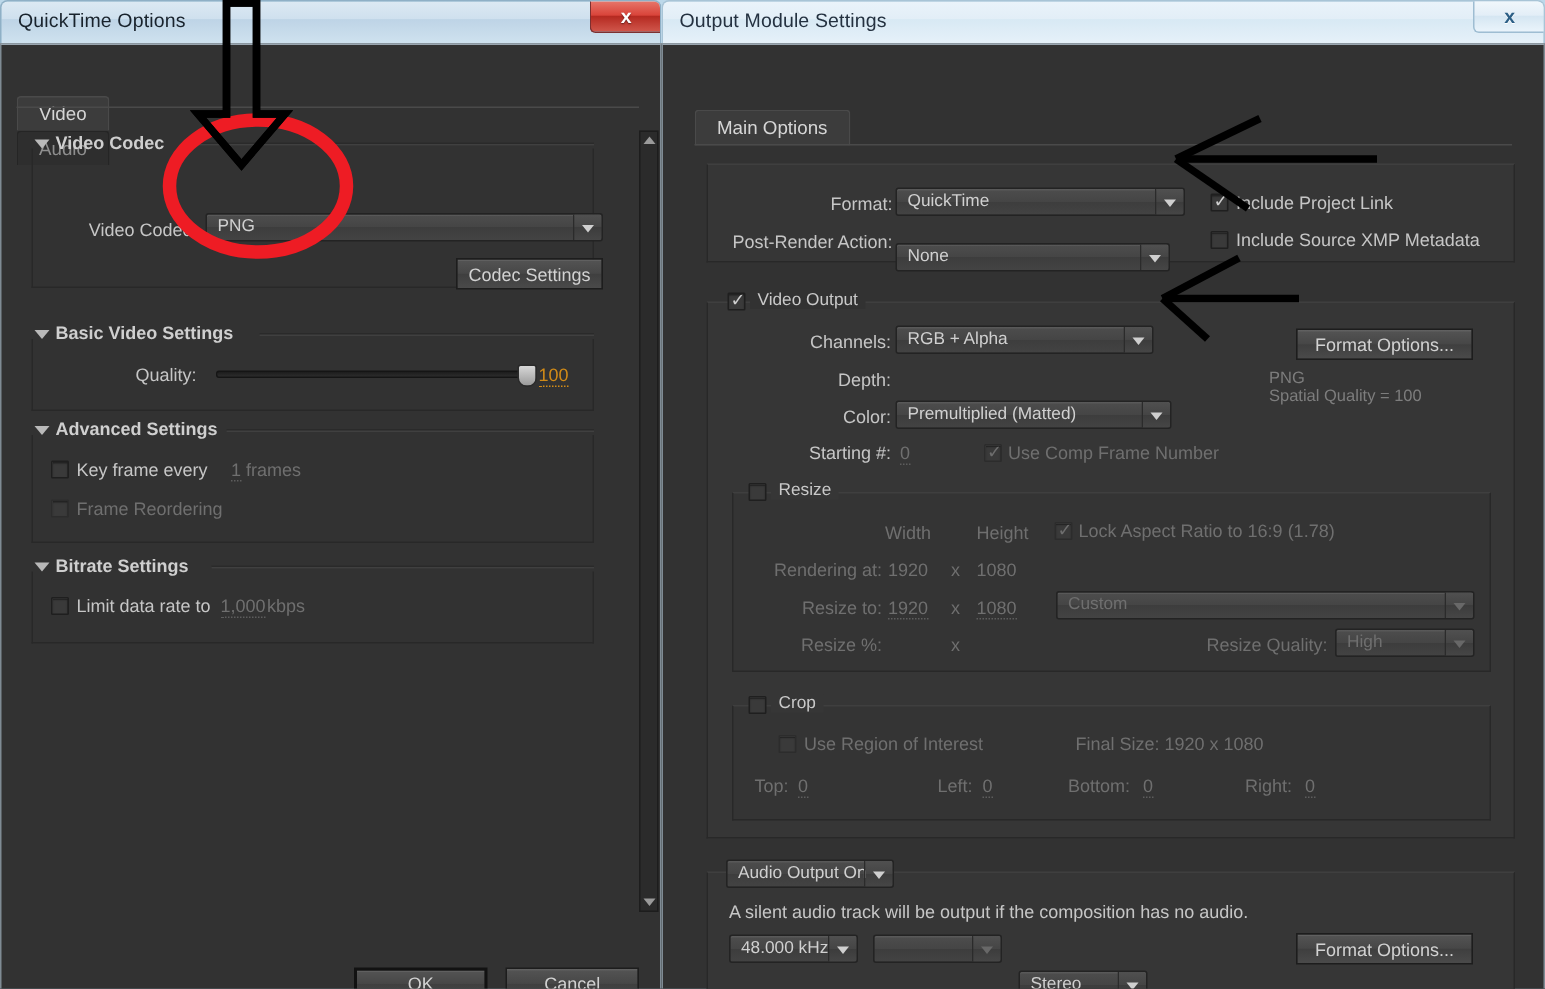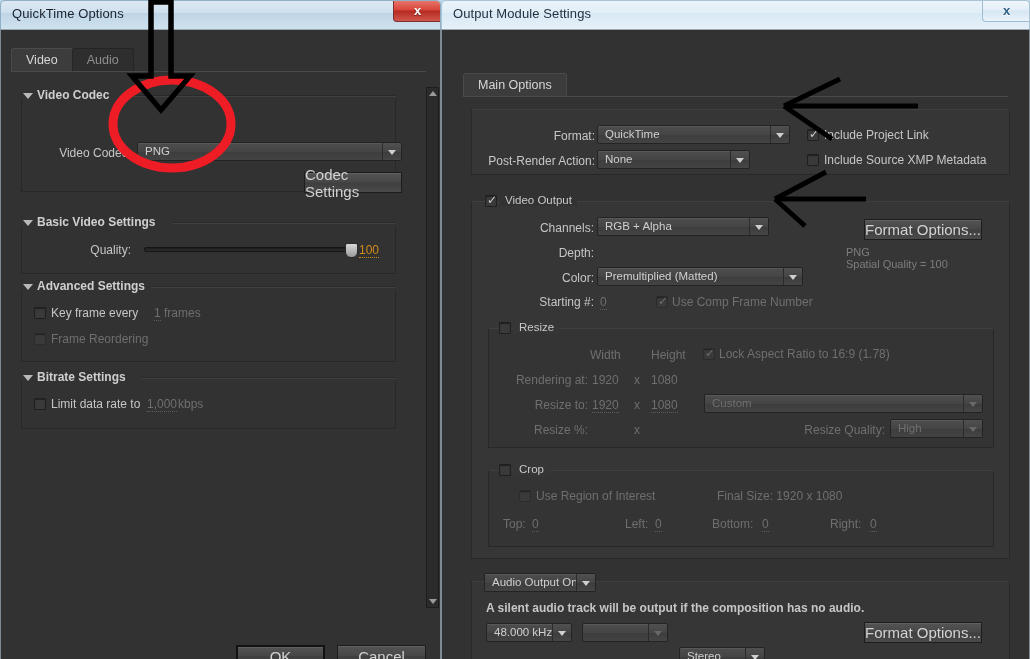--- a/index.html
+++ b/index.html
@@ -134,21 +134,21 @@
     width:0;height:0;border-left:4px solid transparent;border-right:4px solid transparent;
     border-top:5px solid #cfcfcf;
   }
   .dd.dim .arrowbox:after{border-top-color:#686868;}
 
   
   .btn{
     position:absolute;box-sizing:border-box;height:21px;
     background:linear-gradient(180deg,#545454 0%,#474747 48%,#3f3f3f 52%,#4a4a4a 100%);
     border:1px solid #1d1d1d;border-radius:0;
-    color:#d2d2d2;font-size:15px;
+    color:#d2d2d2;font-size:12px;
     display:flex;align-items:center;justify-content:center;
     box-shadow:inset 0 1px 0 rgba(255,255,255,.08);
   }
   .btn.strong{border:2px solid #121212;}
 
   
   .cb{
     position:absolute;width:12px;height:12px;box-sizing:border-box;
     background:#3a3a3a;border:1px solid #1f1f1f;border-radius:1px;
     box-shadow:inset 0 1px 1px rgba(0,0,0,.45);
@@ -211,21 +211,21 @@
 
       <div class="group" style="left:29px;top:79px;width:539px;height:66px;"></div>
 
       <div class="lbl r" style="left:40px;top:99px;width:113px;">Format:</div>
       <div class="dd" style="left:155px;top:95px;width:193px;">
         <div class="txt">QuickTime</div>
         <div class="arrowbox"></div>
       </div>
 
       <div class="lbl r" style="left:40px;top:124px;width:113px;">Post-Render Action:</div>
-      <div class="dd" style="left:155px;top:120px;width:153px;">
+      <div class="dd" style="left:155px;top:132px;width:183px;">
         <div class="txt">None</div>
         <div class="arrowbox"></div>
       </div>
 
       <div class="cb" style="left:365px;top:99px;">
         <span class="chk">✓</span>
       </div>
       <div class="lbl" style="left:382px;top:98px;">Include Project Link</div>
 
       <div class="cb" style="left:365px;top:124px;"></div>
@@ -239,21 +239,21 @@
 
       <div class="lbl r" style="left:38px;top:191px;width:114px;">Channels:</div>
       <div class="dd" style="left:155px;top:187px;width:172px;">
         <div class="txt">RGB + Alpha</div>
         <div class="arrowbox"></div>
       </div>
 
       <div class="lbl r" style="left:38px;top:216px;width:114px;">Depth:</div>
 
       <div class="lbl r" style="left:38px;top:241px;width:114px;">Color:</div>
-      <div class="dd" style="left:155px;top:237px;width:206px;">
+      <div class="dd" style="left:155px;top:237px;width:184px;">
         <div class="txt">Premultiplied (Matted)</div>
         <div class="arrowbox"></div>
       </div>
 
       <div class="lbl r" style="left:38px;top:265px;width:114px;">Starting #:</div>
       <div class="lbl dim" style="left:158px;top:265px;"><span class="num dim">0</span></div>
       <div class="cb dim" style="left:214px;top:266px;">
         <span class="chk">✓</span>
       </div>
       <div class="lbl dim" style="left:230px;top:265px;">Use Comp Frame Number</div>
@@ -310,21 +310,21 @@
       <div class="lbl dim" style="left:270px;top:487px;">Bottom:</div>
       <div class="lbl dim" style="left:320px;top:487px;"><span class="num dim">0</span></div>
       <div class="lbl dim" style="left:388px;top:487px;">Right:</div>
       <div class="lbl dim" style="left:428px;top:487px;"><span class="num dim">0</span></div>
 
       <div class="group" style="left:29px;top:551px;width:539px;height:79px;"></div>
       <div class="dd" style="left:42px;top:543px;width:112px;">
         <div class="txt">Audio Output On</div>
         <div class="arrowbox"></div>
       </div>
-      <div class="lbl" style="left:44px;top:571px;font-weight:bold;">A silent audio track will be output if the composition has no audio.</div>
+      <div class="lbl" style="left:44px;top:571px;">A silent audio track will be output if the composition has no audio.</div>
 
       <div class="dd" style="left:44px;top:593px;width:86px;">
         <div class="txt">48.000 kHz</div>
         <div class="arrowbox"></div>
       </div>
       <div class="dd dim" style="left:140px;top:593px;width:86px;">
         <div class="txt"></div>
         <div class="arrowbox"></div>
       </div>
       <div class="dd" style="left:237px;top:593px;width:86px;margin-top:24px;">
@@ -338,21 +338,21 @@
 
   <div class="win" style="left:0px;top:0px;width:441px;height:659px;">
     <div class="titlebar">
       <div class="title">QuickTime Options</div>
       <div class="closebtn">
         <div class="x">x</div>
       </div>
     </div>
     <div class="body" style="height:631px;">
 
-      <div class="tabrow" style="left:10px;top:18px;">
+      <div class="tabrow" style="left:10px;top:34px;flex-direction:column;">
         <div class="tab active">Video</div>
         <div class="tab">Audio</div>
       </div>
       <div class="tab-underline" style="left:10px;top:41px;width:415px;"></div>
 
       <div class="tri" style="left:22px;top:63px;"></div>
       <div class="sect-header" style="left:36px;top:58px;">Video Codec</div>
       <div class="group" style="left:20px;top:69px;width:375px;height:93px;background:transparent;border-top:none;"></div>
       <div class="rulebar" style="left:130px;top:65px;width:265px;"></div>
 

